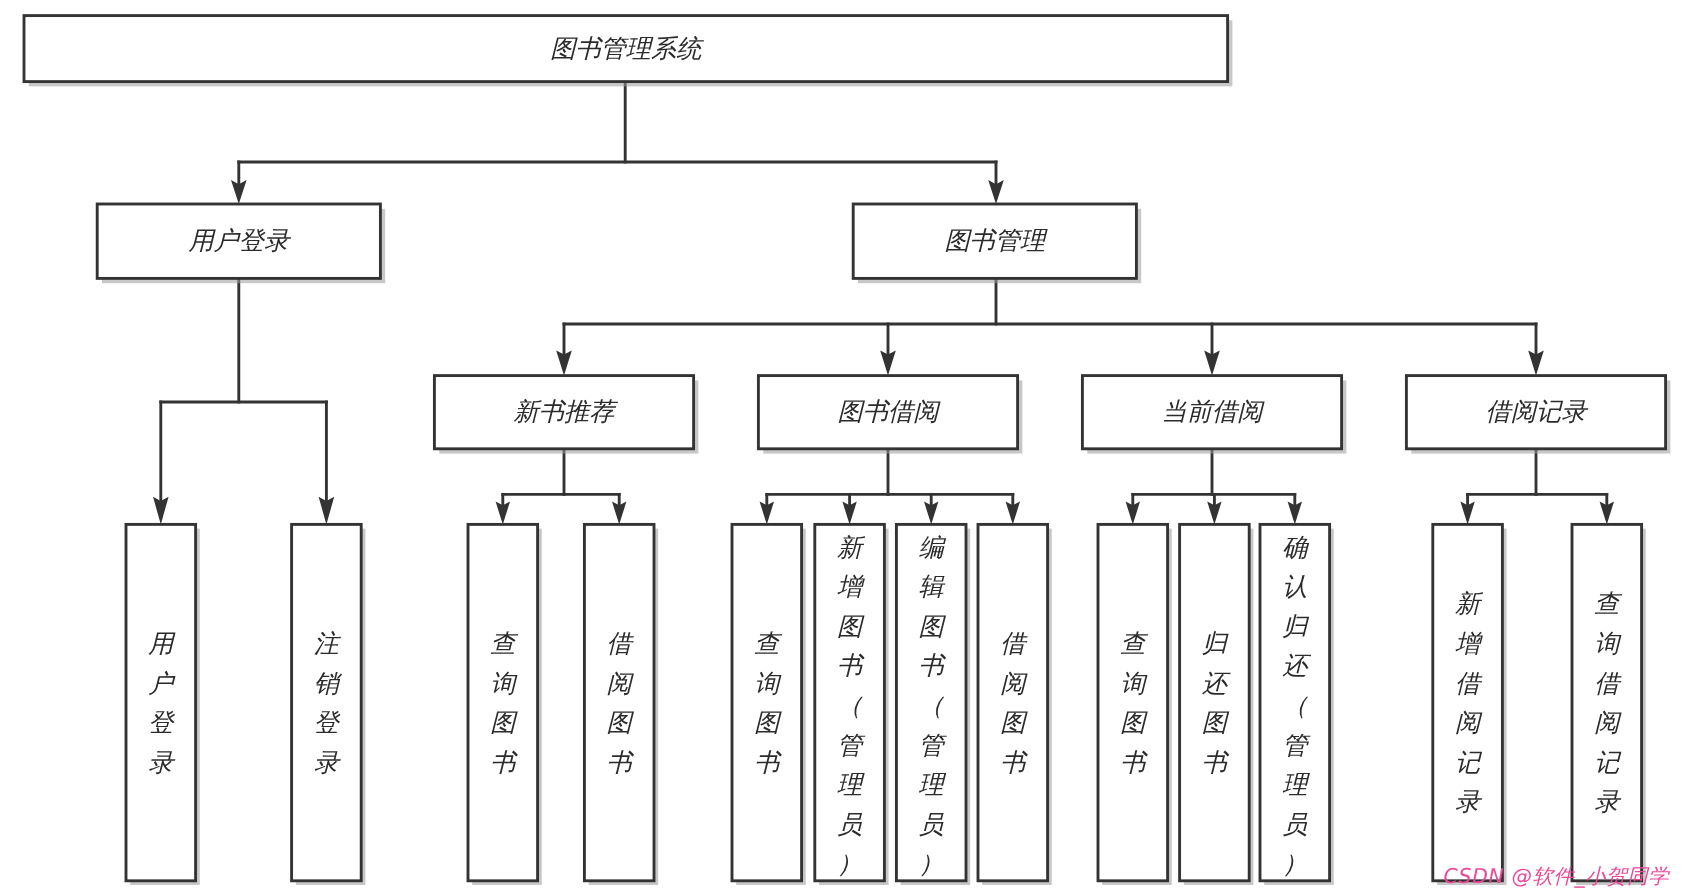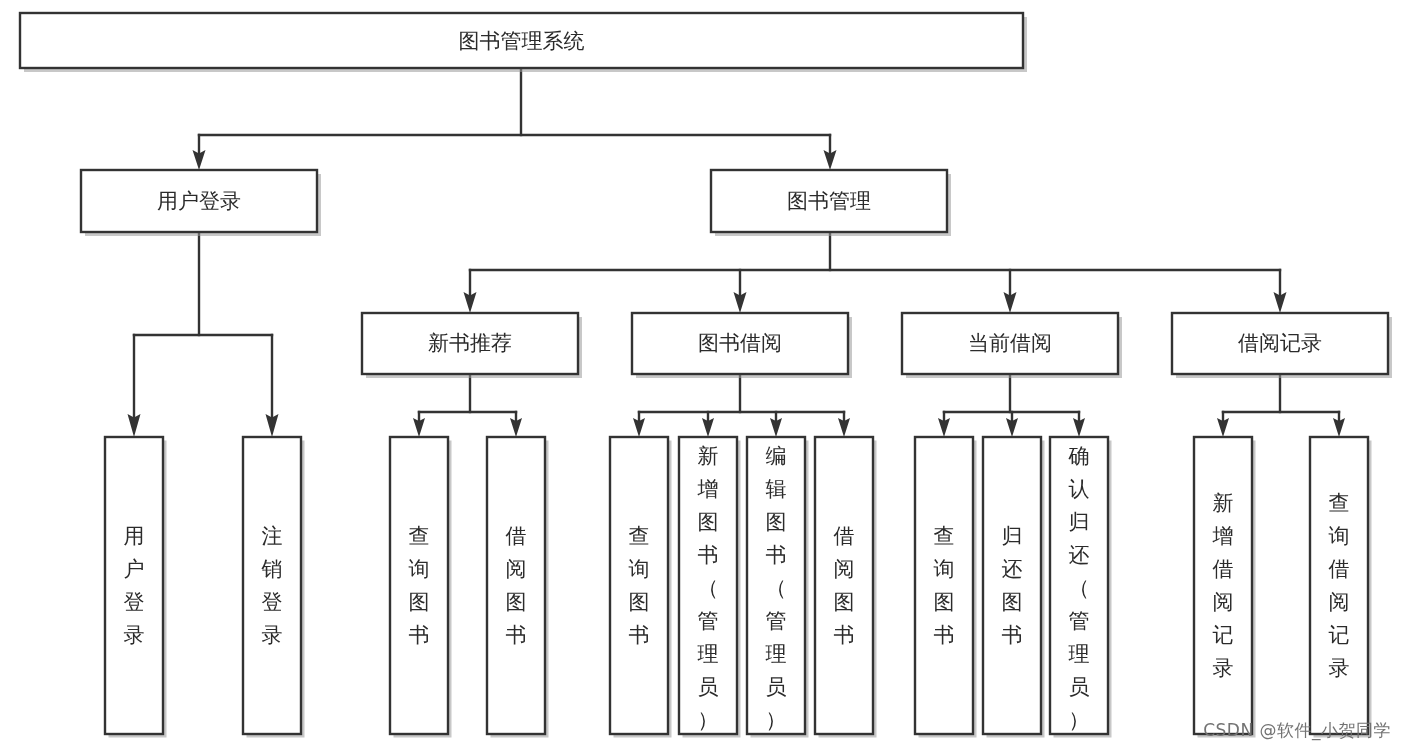--- a/index.html
+++ b/index.html
@@ -11,20 +11,21 @@
     width: 1405px;
     height: 747px;
     font-family: "DejaVu Sans", "Liberation Sans", sans-serif;
     overflow: hidden;
   }
   #diagram-root {
     position: relative;
     width: 1405px;
     height: 747px;
     background: #ffffff;
+    font-style: italic;
   }
   svg#tree-svg {
     position: absolute;
     top: 0;
     left: 0;
     width: 1405px;
     height: 747px;
   }
   .node-box {
     fill: #ffffff;
@@ -57,21 +58,21 @@
     font-size: 21px;
     fill: #2b2b2b;
     text-anchor: middle;
   }
   .watermark {
     position: absolute;
     right: 14px;
     bottom: 5px;
     font-family: "DejaVu Sans", "Liberation Sans", sans-serif;
     font-size: 17px;
-    color: #737373;
+    color: #ec4899;
     letter-spacing: 0.5px;
     user-select: none;
     white-space: nowrap;
     text-align: right;
   }
 </style>
 </head>
 <body>
 
 <div id="diagram-root">

